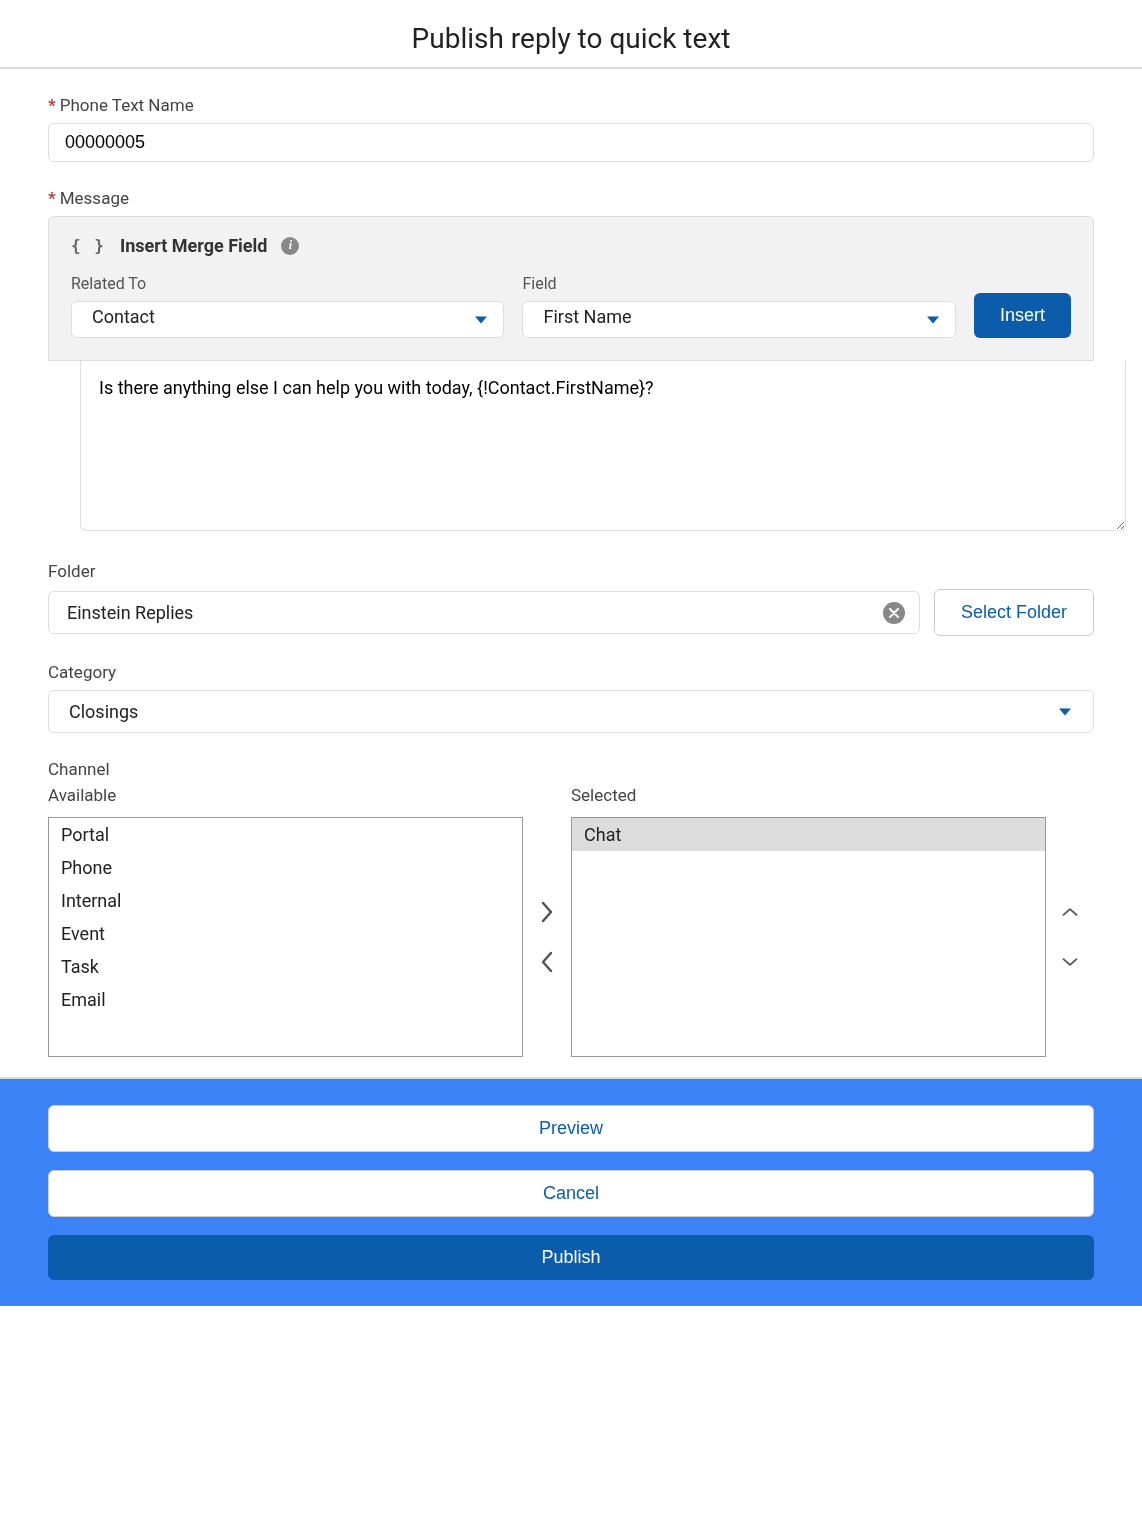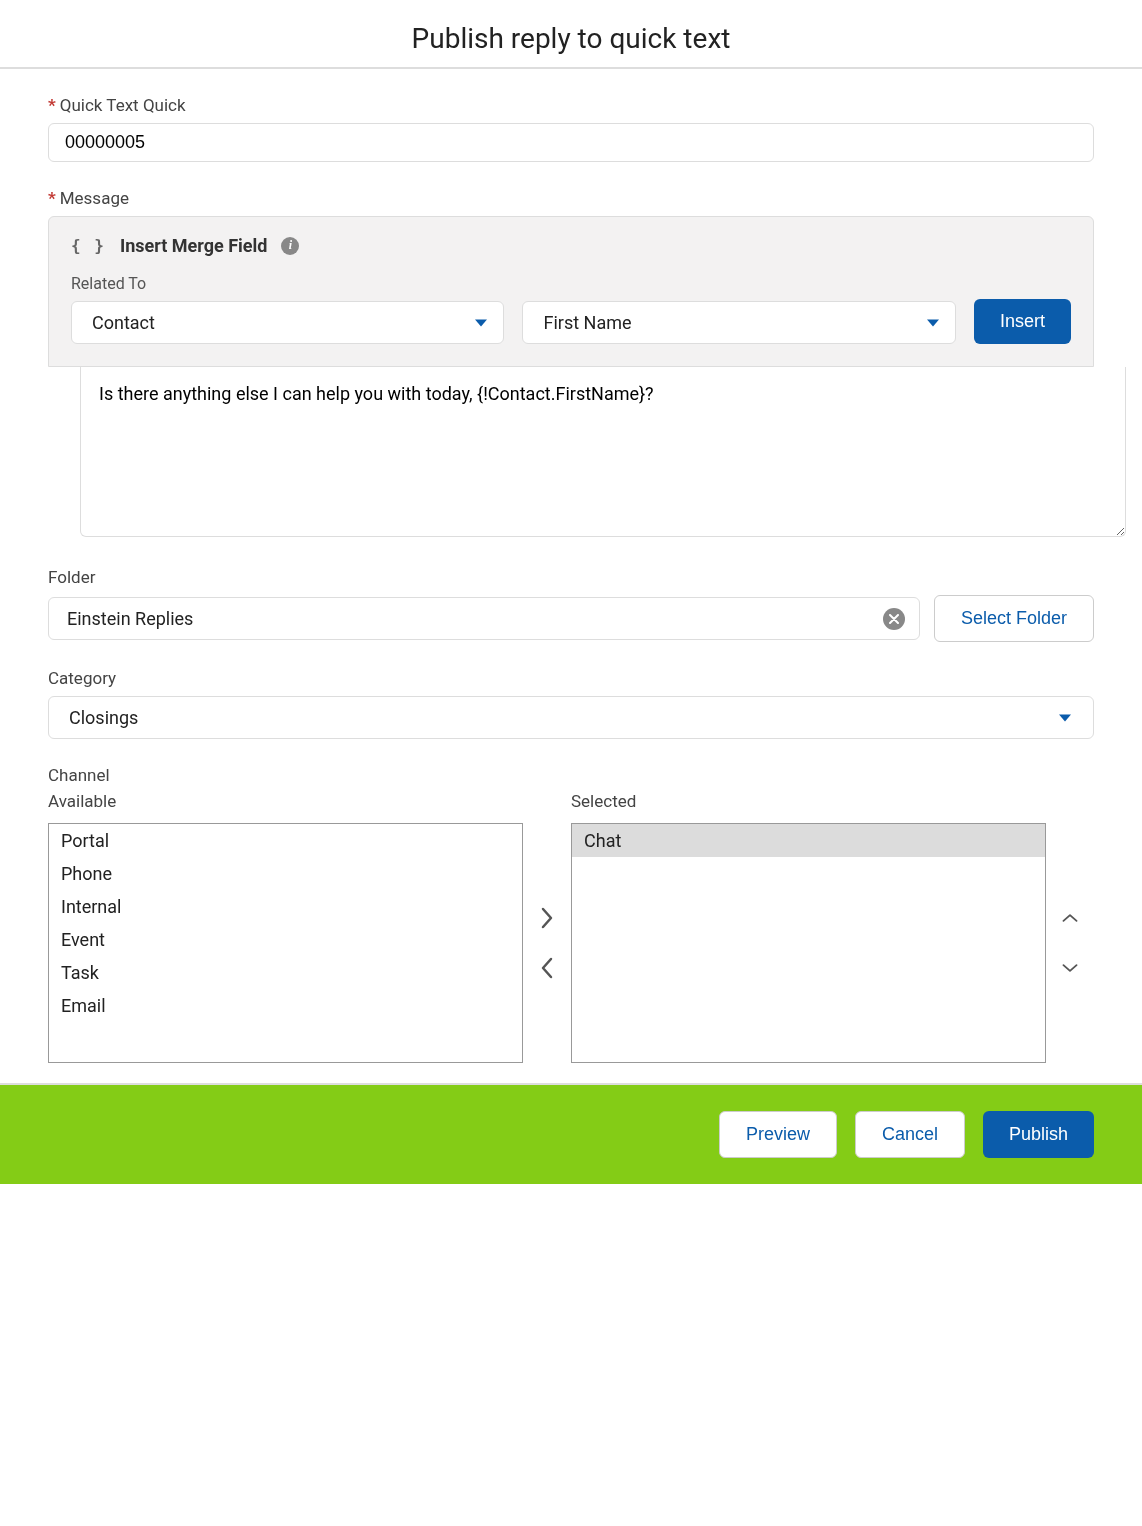--- a/index.html
+++ b/index.html
@@ -97,21 +97,21 @@
     font-size: 16px;
     color: #555;
     margin-bottom: 8px;
     display: block;
   }
   .select-wrap {
     position: relative;
     background: #fff;
     border: 1px solid #ddd;
     border-radius: 6px;
-    padding: 10px 40px 10px 20px;
+    padding: 4px 40px 10px 20px;
     font-size: 18px;
     cursor: pointer;
   }
   .select-wrap .chev {
     position: absolute;
     right: 16px;
     top: 50%;
     transform: translateY(-50%);
     width: 0; height: 0;
     border-left: 6px solid transparent;
@@ -239,42 +239,43 @@
     display: inline-flex;
     align-items: center;
     justify-content: center;
     font-size: 22px;
     color: #555;
     cursor: pointer;
     background: none;
     border: none;
   }
   .modal-footer {
-    background: #84cc16;
+    background: #3b82f6;
     border-top: 2px solid #ddd;
     padding: 26px 48px;
     display: flex;
     justify-content: flex-end;
     gap: 18px;
+    flex-direction: column;
   }
   .dual-wrap { display: flex; flex-direction: column; }
 </style>
 </head>
 <body>
 
 <div class="modal">
 
   <div class="modal-header">
     <h1>Publish reply to quick text</h1>
   </div>
 
   <div class="modal-body">
 
     <div class="form-group">
-      <label class="form-label req">Quick Text Quick</label>
+      <label class="form-label req">Phone Text Name</label>
       <input type="text" class="text-input" value="00000005" style="">
     </div>
 
     <div class="form-group">
       <label class="form-label req">Message</label>
 
       <div class="merge-panel">
         <div class="merge-title-row">
           <span class="braces">{ }</span>
           <span class="merge-title">Insert Merge Field</span>
@@ -282,20 +283,21 @@
         </div>
         <div class="merge-fields">
           <div class="merge-col">
             <label>Related To</label>
             <div class="select-wrap">
               <span>Contact</span>
               <span class="chev"></span>
             </div>
           </div>
           <div class="merge-col">
+            <label>Field</label>
             <div class="select-wrap">
               <span>First Name</span>
               <span class="chev"></span>
             </div>
           </div>
           <button class="primary-btn">Insert</button>
         </div>
       </div>
 
       <textarea class="msg-area" style="">Is there anything else I can help you with today, {!Contact.FirstName}?</textarea>

